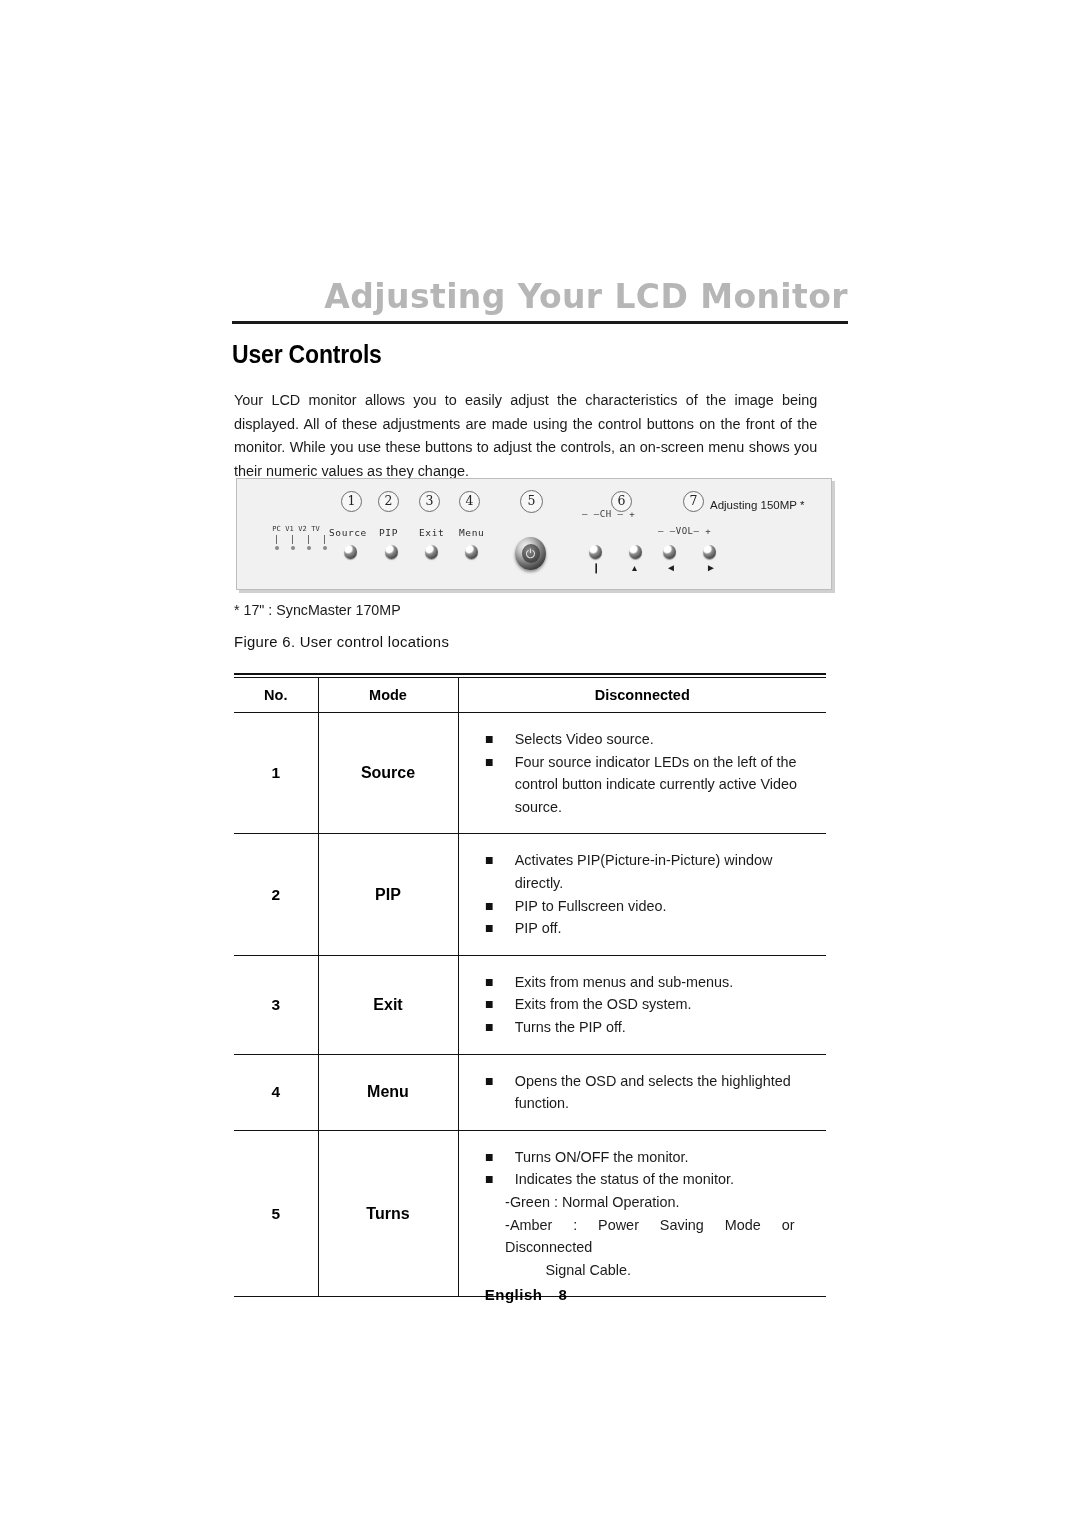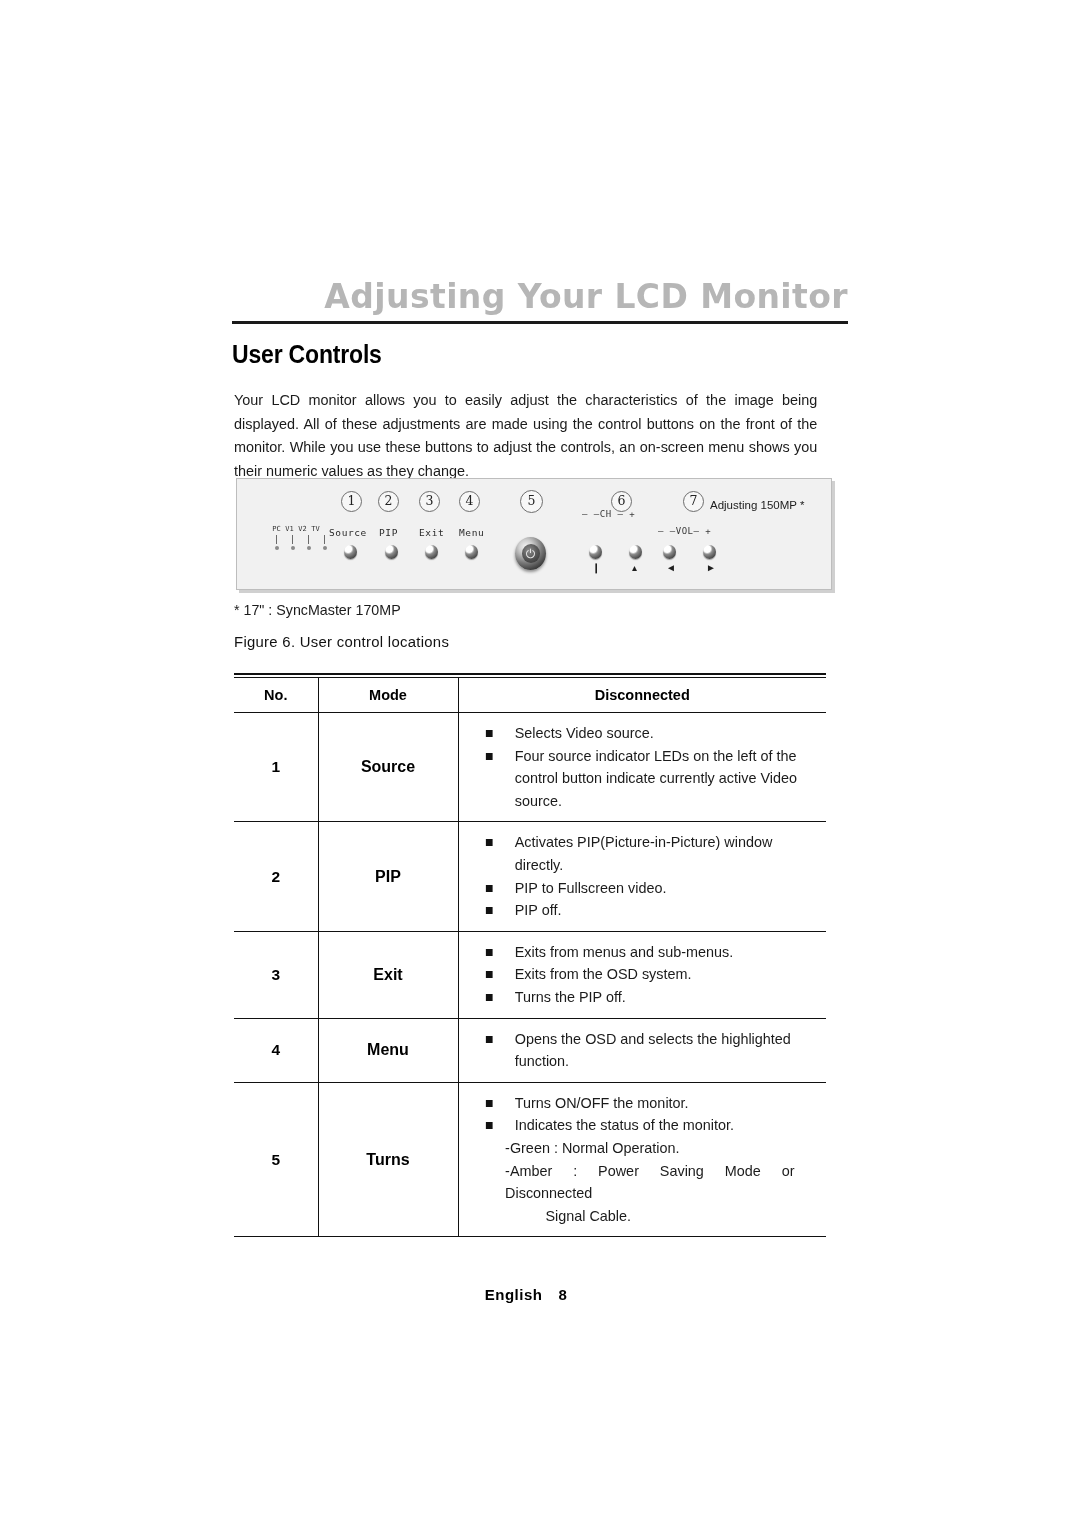--- a/index.html
+++ b/index.html
@@ -270,21 +270,21 @@
     color: #000;
     text-align: center;
     vertical-align: middle;
   }
   table.controls thead th.nm,
   table.controls thead th.ds { border-left: 1px solid #111; }
 
   table.controls tbody td {
     border-bottom: 1px solid #111;
     vertical-align: middle;
-    padding: 9px 0;
+    padding: 15px 0;
   }
   table.controls tbody td.no {
     text-align: center;
     font-size: 15.5px;
     font-weight: bold;
     color: #000;
   }
   table.controls tbody td.nm {
     text-align: center;
     font-size: 16px;

